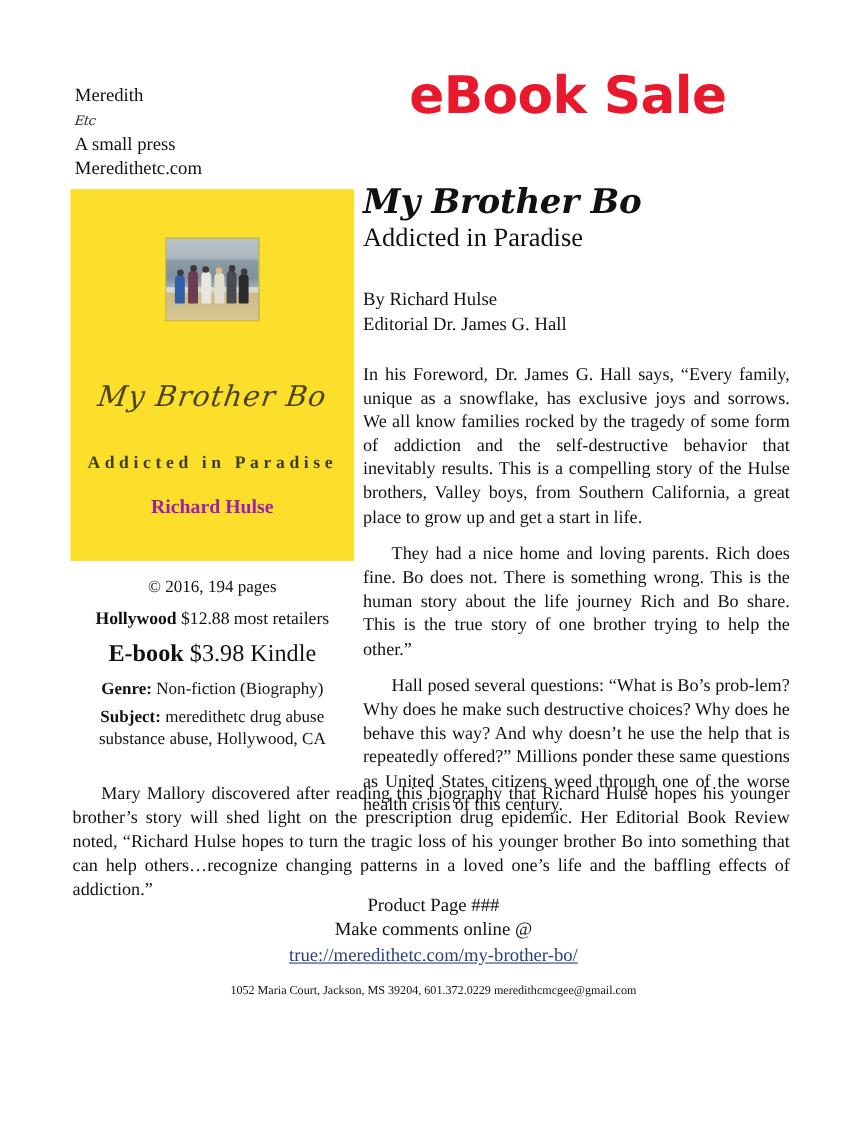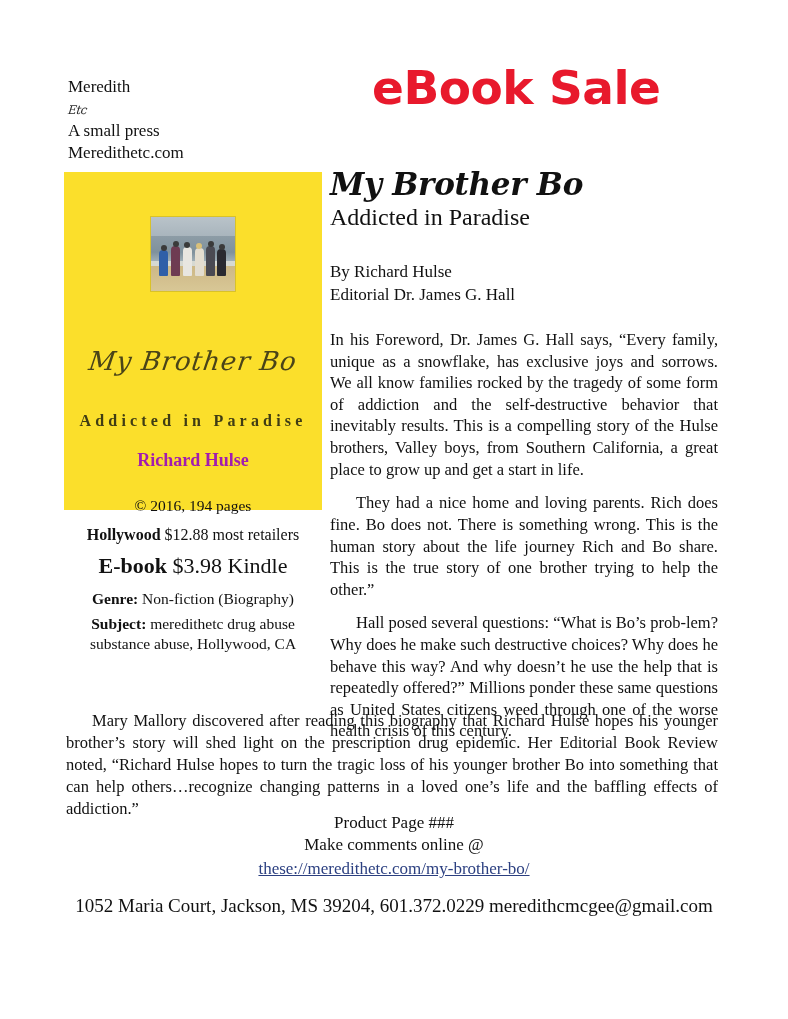--- a/index.html
+++ b/index.html
@@ -151,21 +151,21 @@
     text-align: center;
     font-size: 18px;
     font-weight: bold;
     color: #a21caf;
   }
 
   
   .details {
     position: absolute;
     left: 60px;
-    top: 496px;
+    top: 524px;
     width: 266px;
     text-align: center;
     line-height: 1.3;
   }
   .detail-line { font-size: 15.5px; }
   .detail-line.tight { margin-top: -1px; }
   .detail-gap { margin-top: 9px; }
   .detail-softcover { font-size: 16px; }
   .detail-ebook { font-size: 22px; margin-top: 6px; }
   .detail-genre { font-size: 15.5px; margin-top: 8px; }
@@ -239,21 +239,21 @@
     text-decoration: underline;
     font-size: 17px;
   }
 
   
   .footer {
     position: absolute;
     left: 0; right: 0;
     top: 895px;
     text-align: center;
-    font-size: 19px;
+    font-size: 11px;
   }
 </style>
 </head>
 <body>
 
 <div class="page">
 
   <div class="publisher">
     <div class="line pub-name-row">
       <span>Meredith</span>
@@ -330,18 +330,18 @@
     </div>
   </div>
 
   <div class="wide-copy">
     <p>Mary Mallory discovered after reading this biography that Richard Hulse hopes his younger brother’s story will shed light on the prescription  drug epidemic. Her Editorial Book Review noted, “Richard Hulse hopes to turn the tragic loss of his younger brother Bo into something that can help others…recognize changing patterns in a loved one’s life and the baffling effects of addiction.”</p>
   </div>
 
   <div class="product-block">
     <div>Product Page ###</div>
     <div>Make comments online @</div>
-    <a class="product-link" href="#">these://meredithetc.com/my-brother-bo/</a>
+    <a class="product-link" href="#">true://meredithetc.com/my-brother-bo/</a>
   </div>
 
   <div class="footer">1052 Maria Court, Jackson, MS 39204, 601.372.0229 meredithcmcgee@gmail.com</div>
 
 </div>
 
 </body></html>

